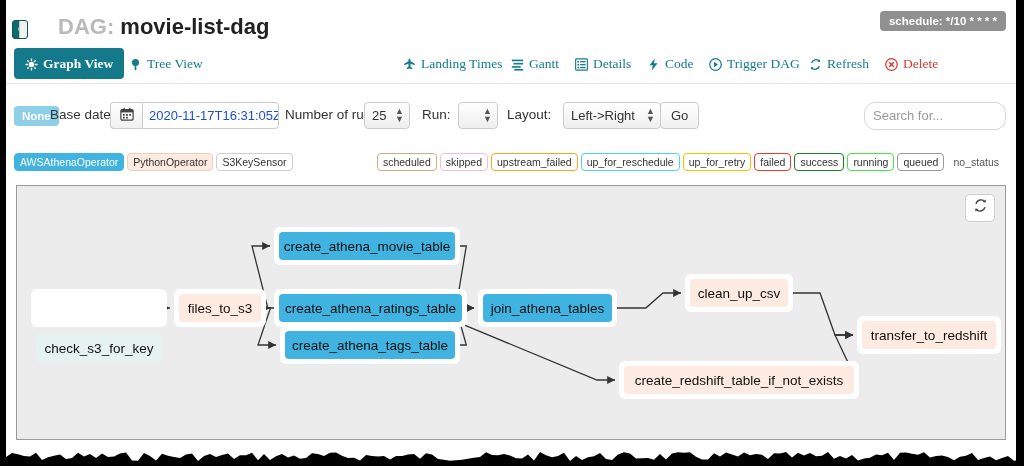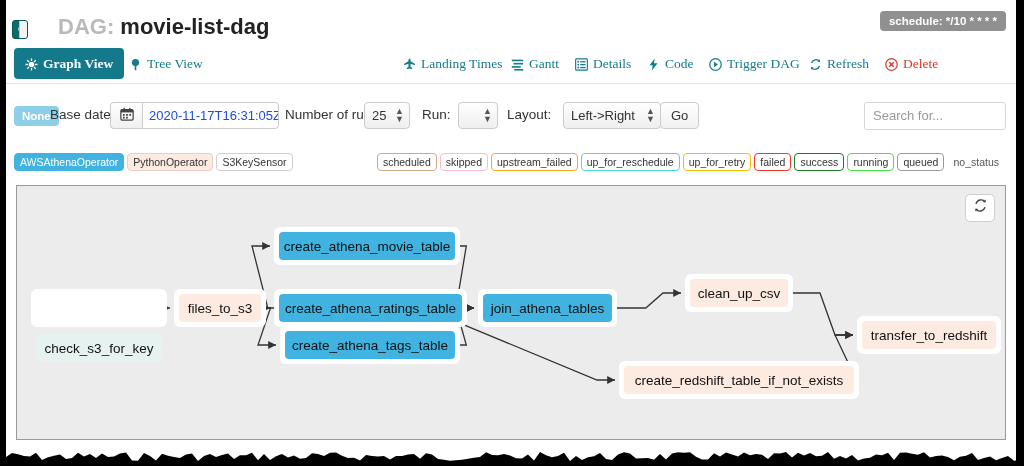--- a/index.html
+++ b/index.html
@@ -119,21 +119,21 @@
     position: absolute; top: 6px;
     height: 27px; min-width: 38px;
     border: 1px solid #ccc; border-radius: 4px;
     background: linear-gradient(#fff,#f1f1f1);
     font-size: 13px; color: #333;
     line-height: 25px; text-align: center; padding: 0 10px;
   }
   .search-input {
     position: absolute; right: 10px; top: 6px;
     width: 142px; height: 28px;
-    border: 1px solid #d6d6d6; border-radius: 3px;
+    border: 1px solid #d6d6d6; border-radius: 11px;
     background: #fff;
     font-size: 13px; color: #9a9a9a;
     padding: 0 8px; line-height: 26px;
     white-space: nowrap; overflow: hidden;
   }
 
   
   .legend-row {
     position: absolute; left: 0; top: 150px; width: 1010px; height: 24px; text-decoration: underline;
   }

